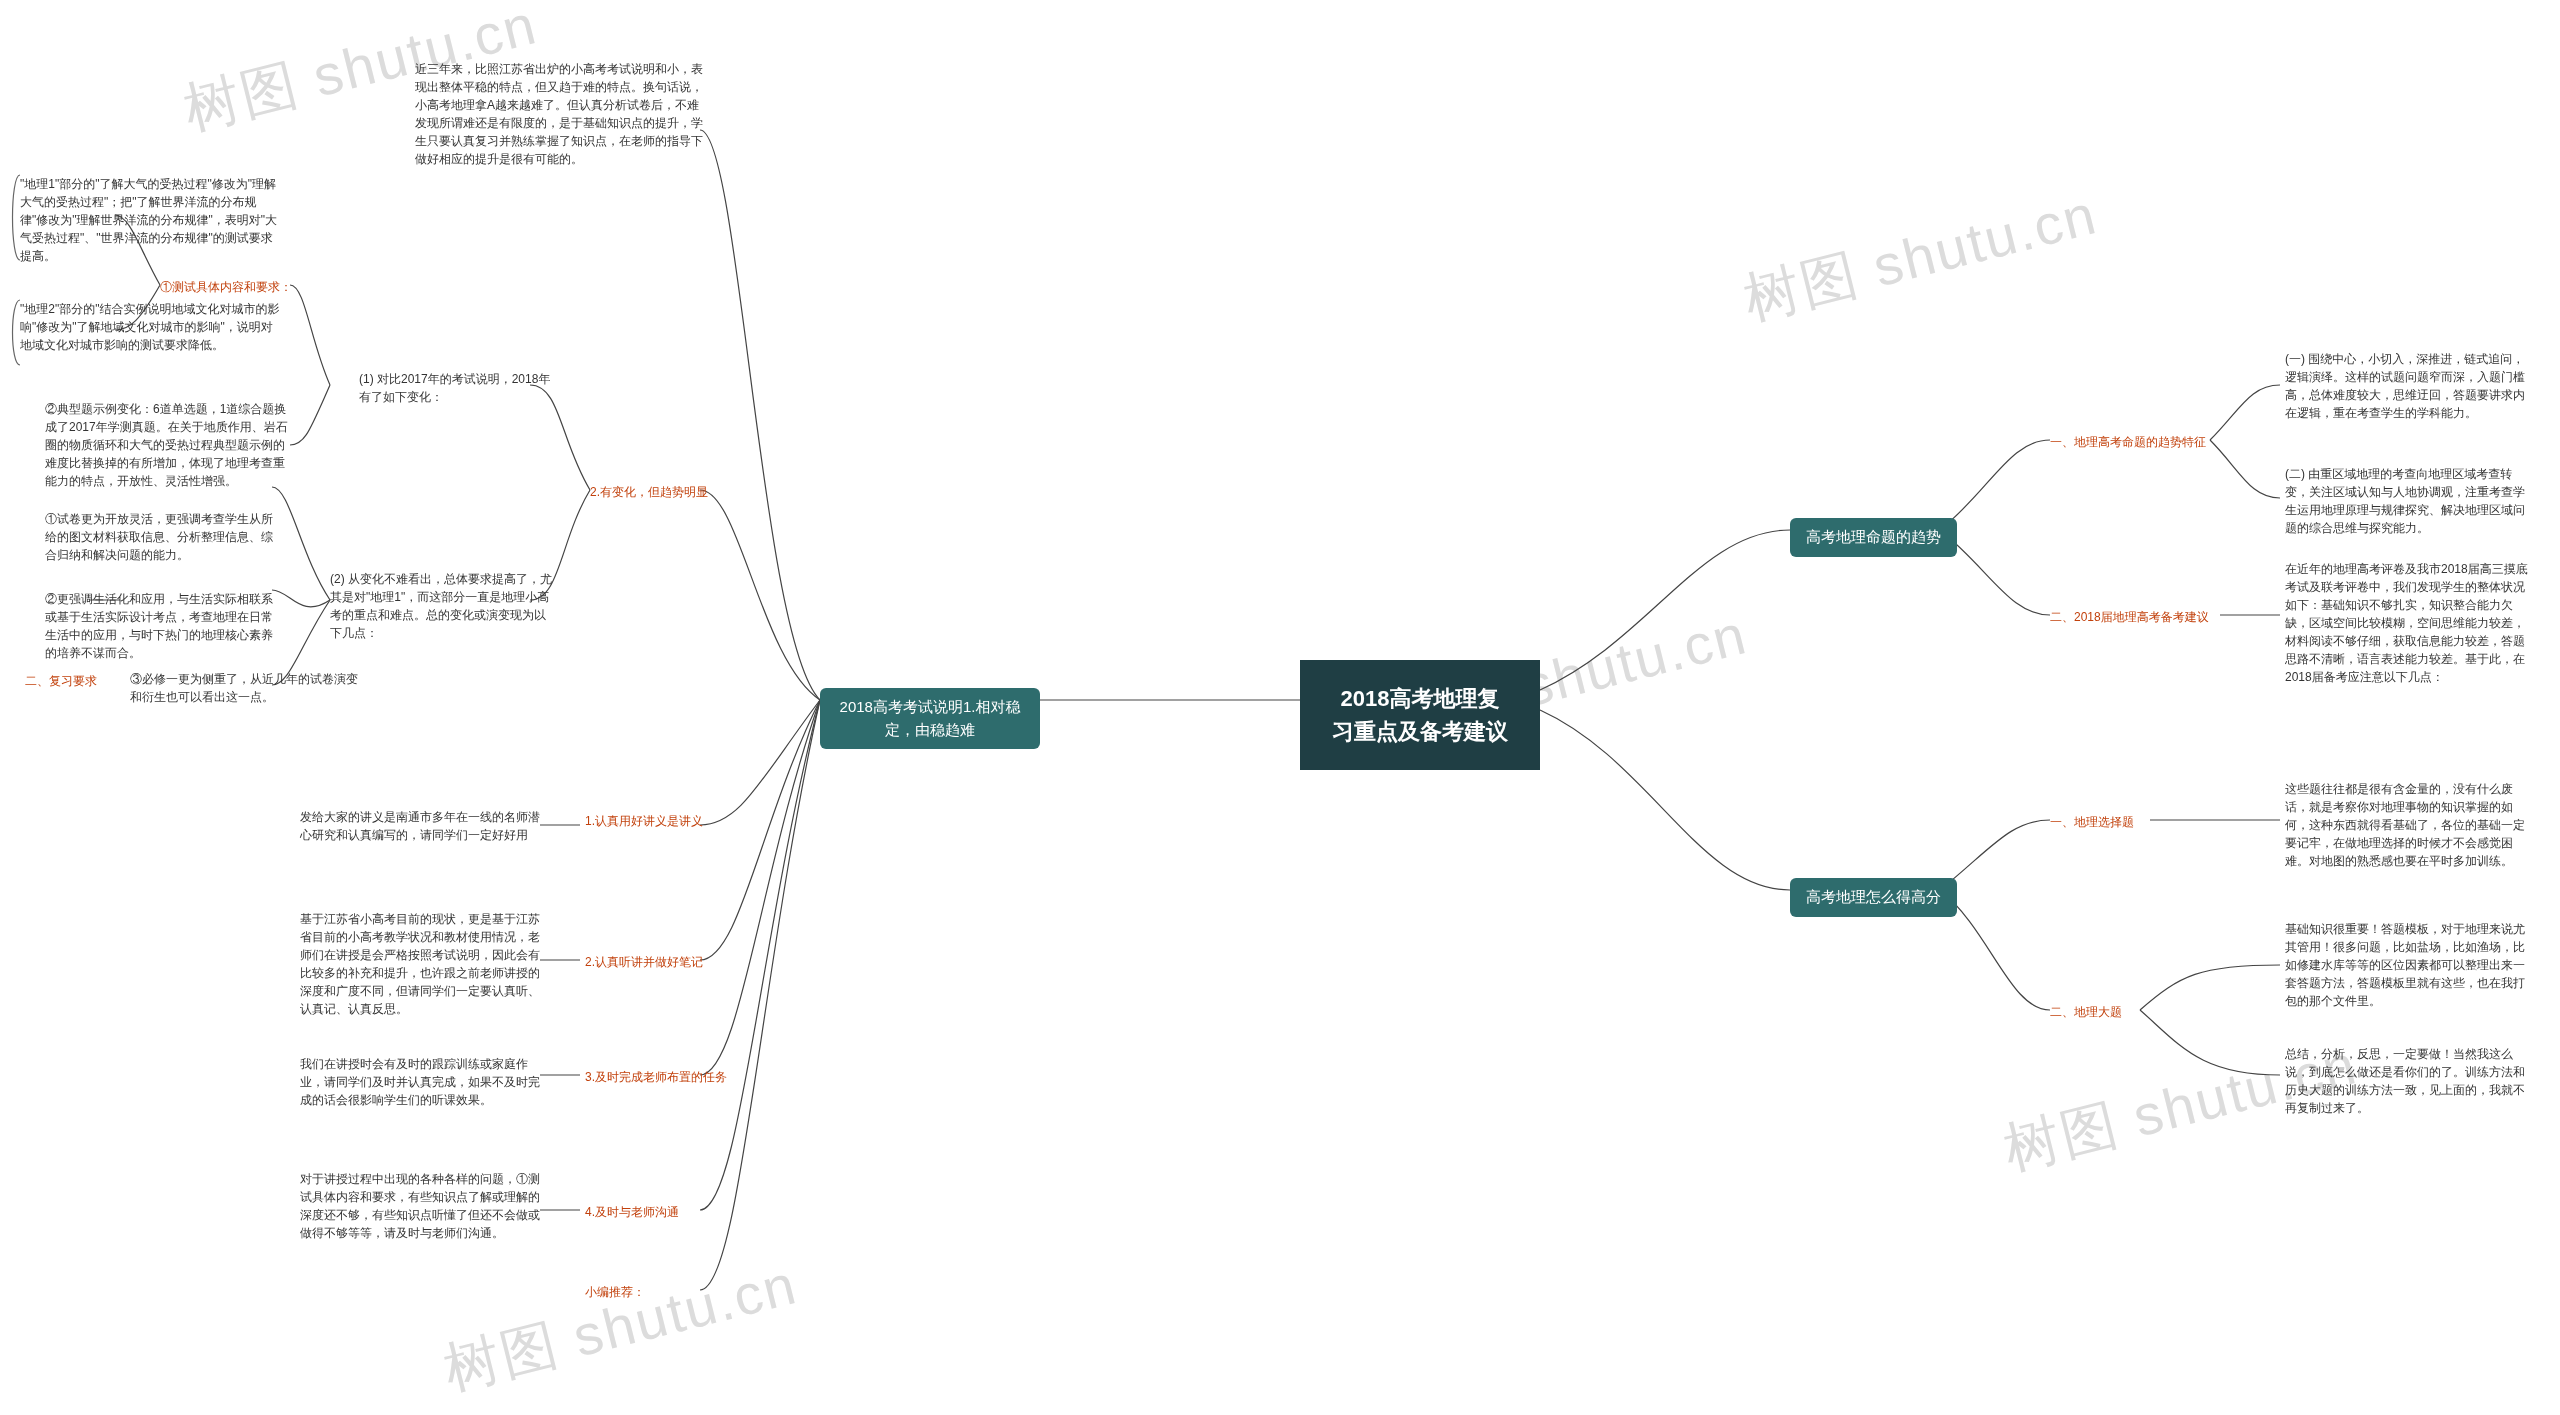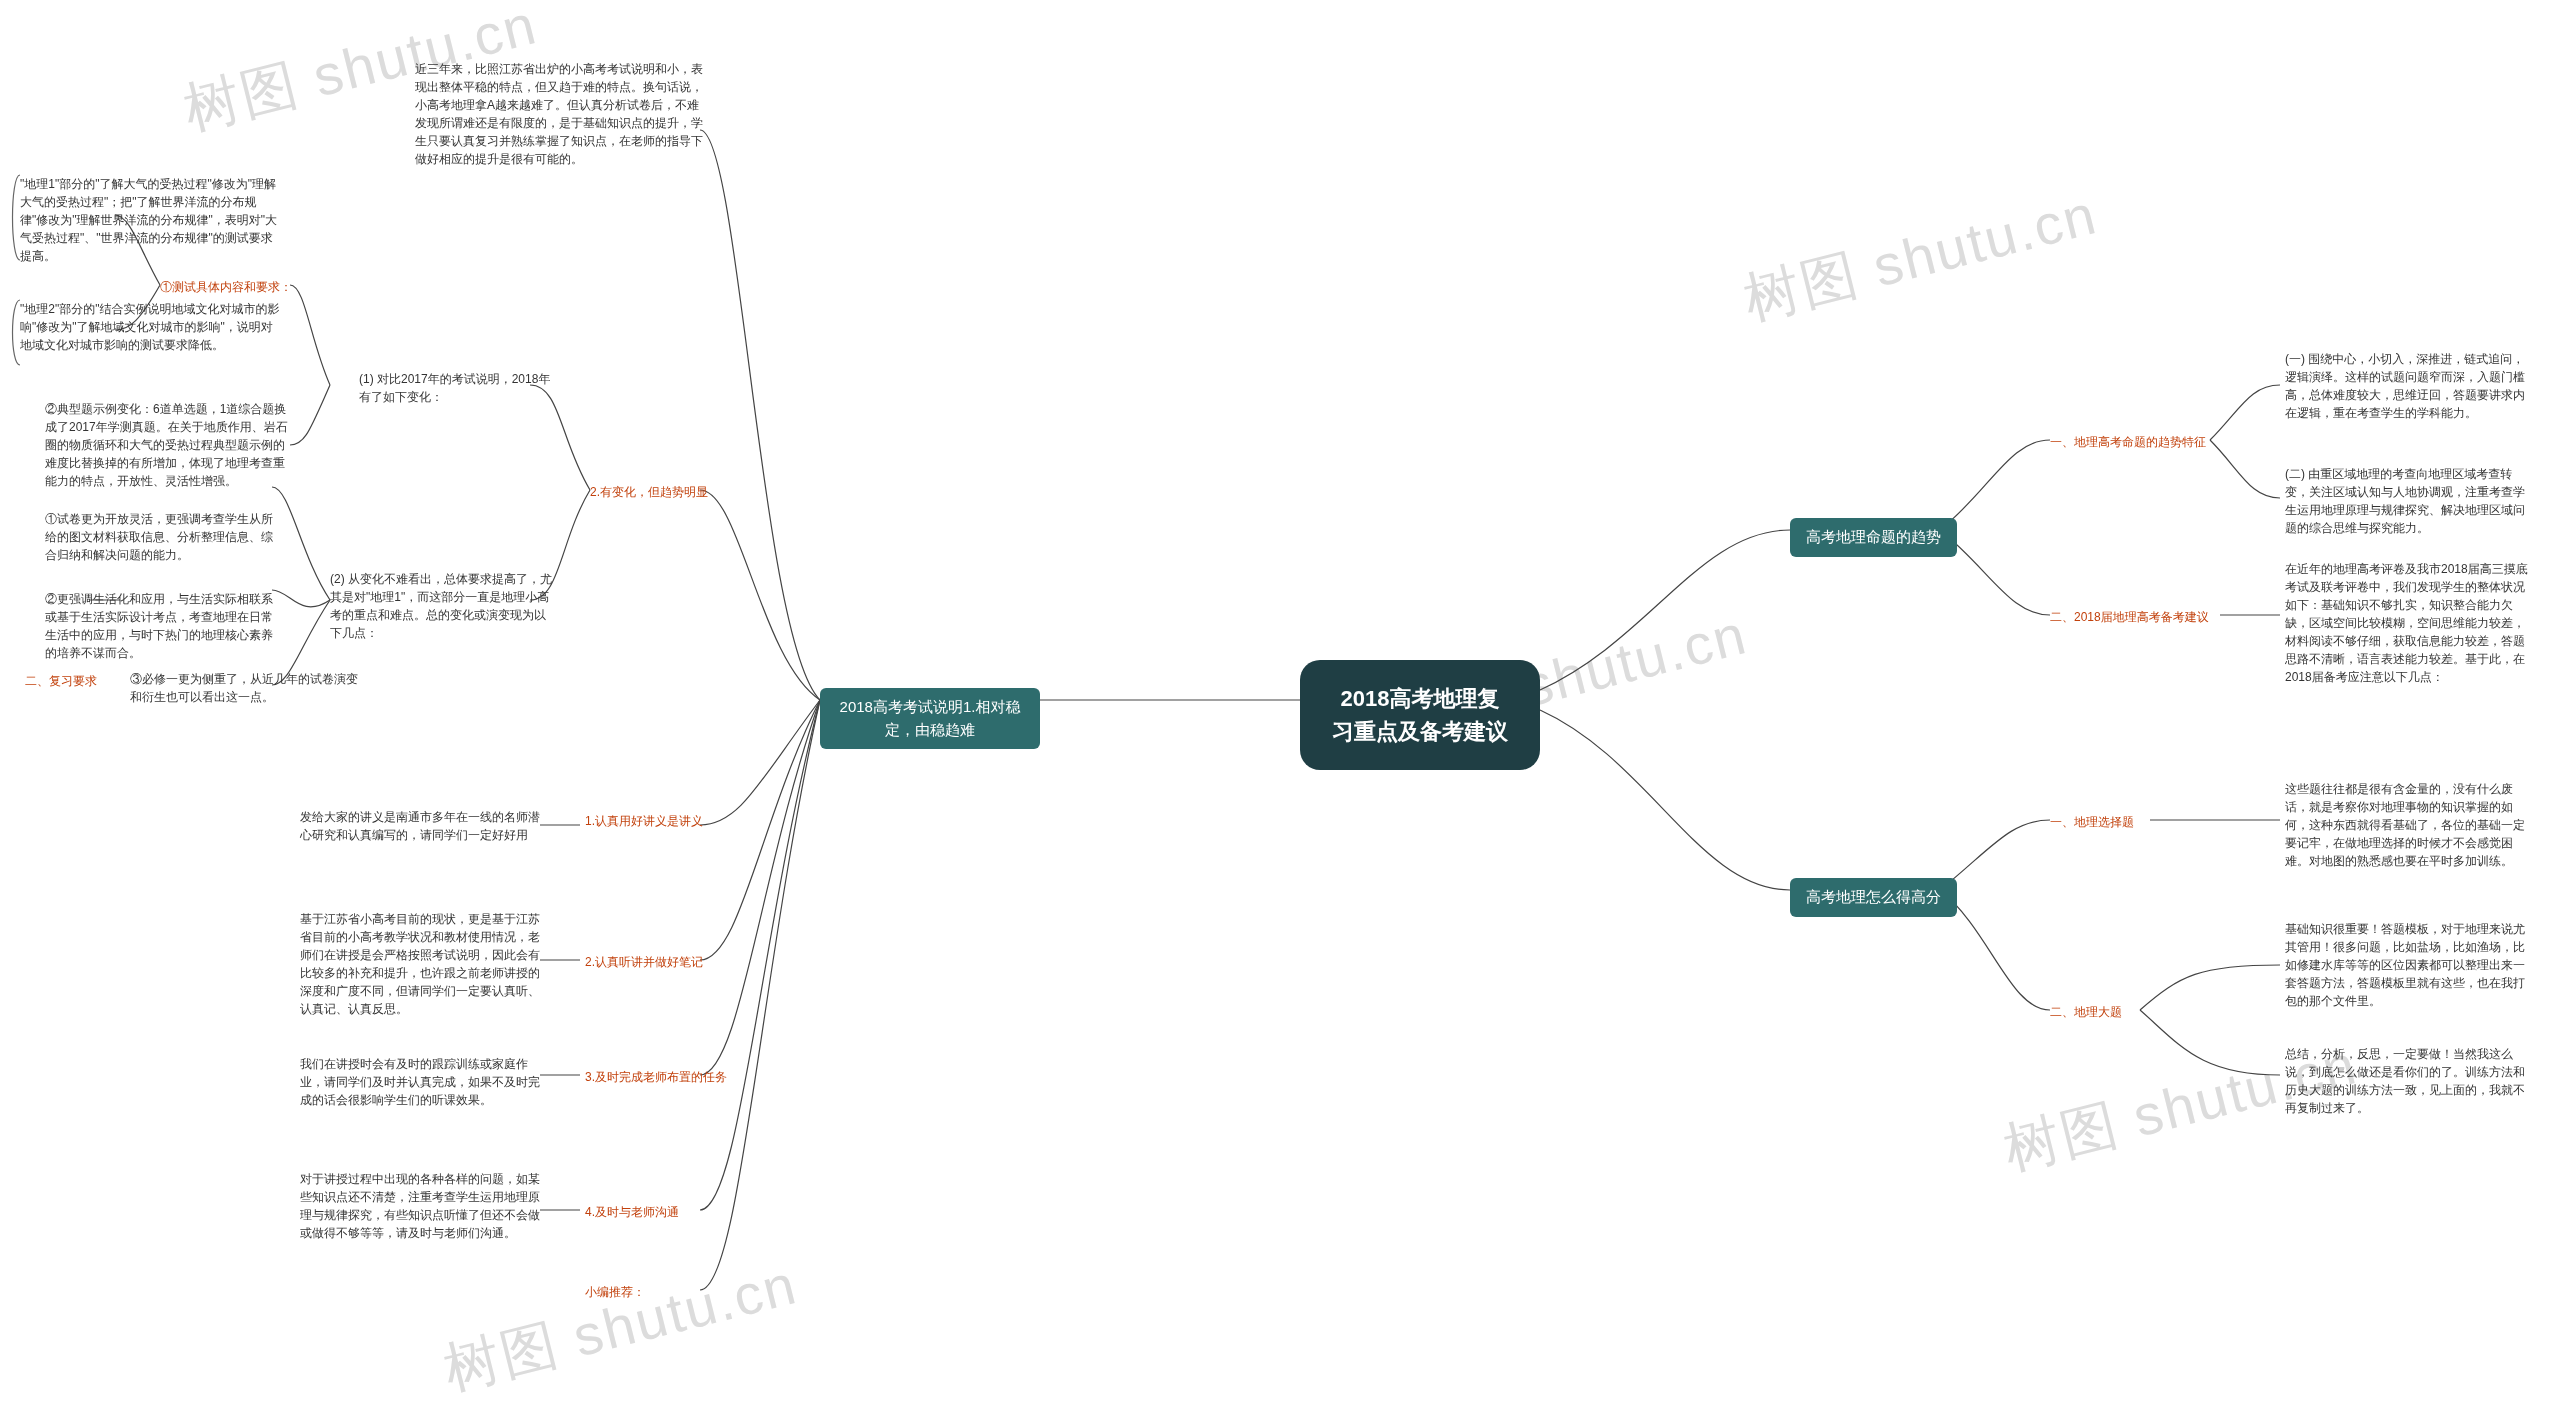--- a/index.html
+++ b/index.html
@@ -33,21 +33,21 @@
     font-size: 12px;
     line-height: 1.5;
     color: #333;
   }
   .center-node {
     background: #1f3e44;
     color: #fff;
     font-size: 22px;
     font-weight: 600;
     padding: 22px 30px;
-    border-radius: 20px;
+    border-radius: 0;
     text-align: center;
     width: 240px;
   }
   .branch-node {
     background: #2e6c6d;
     color: #fff;
     font-size: 15px;
     padding: 8px 16px;
     border-radius: 6px;
     text-align: center;
@@ -155,21 +155,21 @@
 <div class="node label-node" style="left:585px; top:812px;">1.认真用好讲义是讲义</div>
 <div class="node text-node" style="left:300px; top:808px; max-width:245px;">发给大家的讲义是南通市多年在一线的名师潜心研究和认真编写的，请同学们一定好好用</div>
 
 <div class="node label-node" style="left:585px; top:953px;">2.认真听讲并做好笔记</div>
 <div class="node text-node" style="left:300px; top:910px; max-width:245px;">基于江苏省小高考目前的现状，更是基于江苏省目前的小高考教学状况和教材使用情况，老师们在讲授是会严格按照考试说明，因此会有比较多的补充和提升，也许跟之前老师讲授的深度和广度不同，但请同学们一定要认真听、认真记、认真反思。</div>
 
 <div class="node label-node" style="left:585px; top:1068px;">3.及时完成老师布置的任务</div>
 <div class="node text-node" style="left:300px; top:1055px; max-width:245px;">我们在讲授时会有及时的跟踪训练或家庭作业，请同学们及时并认真完成，如果不及时完成的话会很影响学生们的听课效果。</div>
 
 <div class="node label-node" style="left:585px; top:1203px;">4.及时与老师沟通</div>
-<div class="node text-node" style="left:300px; top:1170px; max-width:245px;">对于讲授过程中出现的各种各样的问题，如某些知识点还不清楚，注重考查学生运用地理原理与规律探究，有些知识点听懂了但还不会做或做得不够等等，请及时与老师们沟通。</div>
+<div class="node text-node" style="left:300px; top:1170px; max-width:245px;">对于讲授过程中出现的各种各样的问题，①测试具体内容和要求，有些知识点了解或理解的深度还不够，有些知识点听懂了但还不会做或做得不够等等，请及时与老师们沟通。</div>
 
 <div class="node label-node" style="left:585px; top:1283px;">小编推荐：</div>
 
 <div class="node branch-node" style="left:1790px; top:518px;">高考地理命题的趋势</div>
 <div class="node label-node" style="left:2050px; top:433px;">一、地理高考命题的趋势特征</div>
 <div class="node text-node" style="left:2285px; top:350px; max-width:250px;">(一)  围绕中心，小切入，深推进，链式追问，逻辑演绎。这样的试题问题窄而深，入题门槛高，总体难度较大，思维迂回，答题要讲求内在逻辑，重在考查学生的学科能力。</div>
 <div class="node text-node" style="left:2285px; top:465px; max-width:250px;">(二)  由重区域地理的考查向地理区域考查转变，关注区域认知与人地协调观，注重考查学生运用地理原理与规律探究、解决地理区域问题的综合思维与探究能力。</div>
 <div class="node label-node" style="left:2050px; top:608px;">二、2018届地理高考备考建议</div>
 <div class="node text-node" style="left:2285px; top:560px; max-width:250px;">在近年的地理高考评卷及我市2018届高三摸底考试及联考评卷中，我们发现学生的整体状况如下：基础知识不够扎实，知识整合能力欠缺，区域空间比较模糊，空间思维能力较差，材料阅读不够仔细，获取信息能力较差，答题思路不清晰，语言表述能力较差。基于此，在2018届备考应注意以下几点：</div>
 

